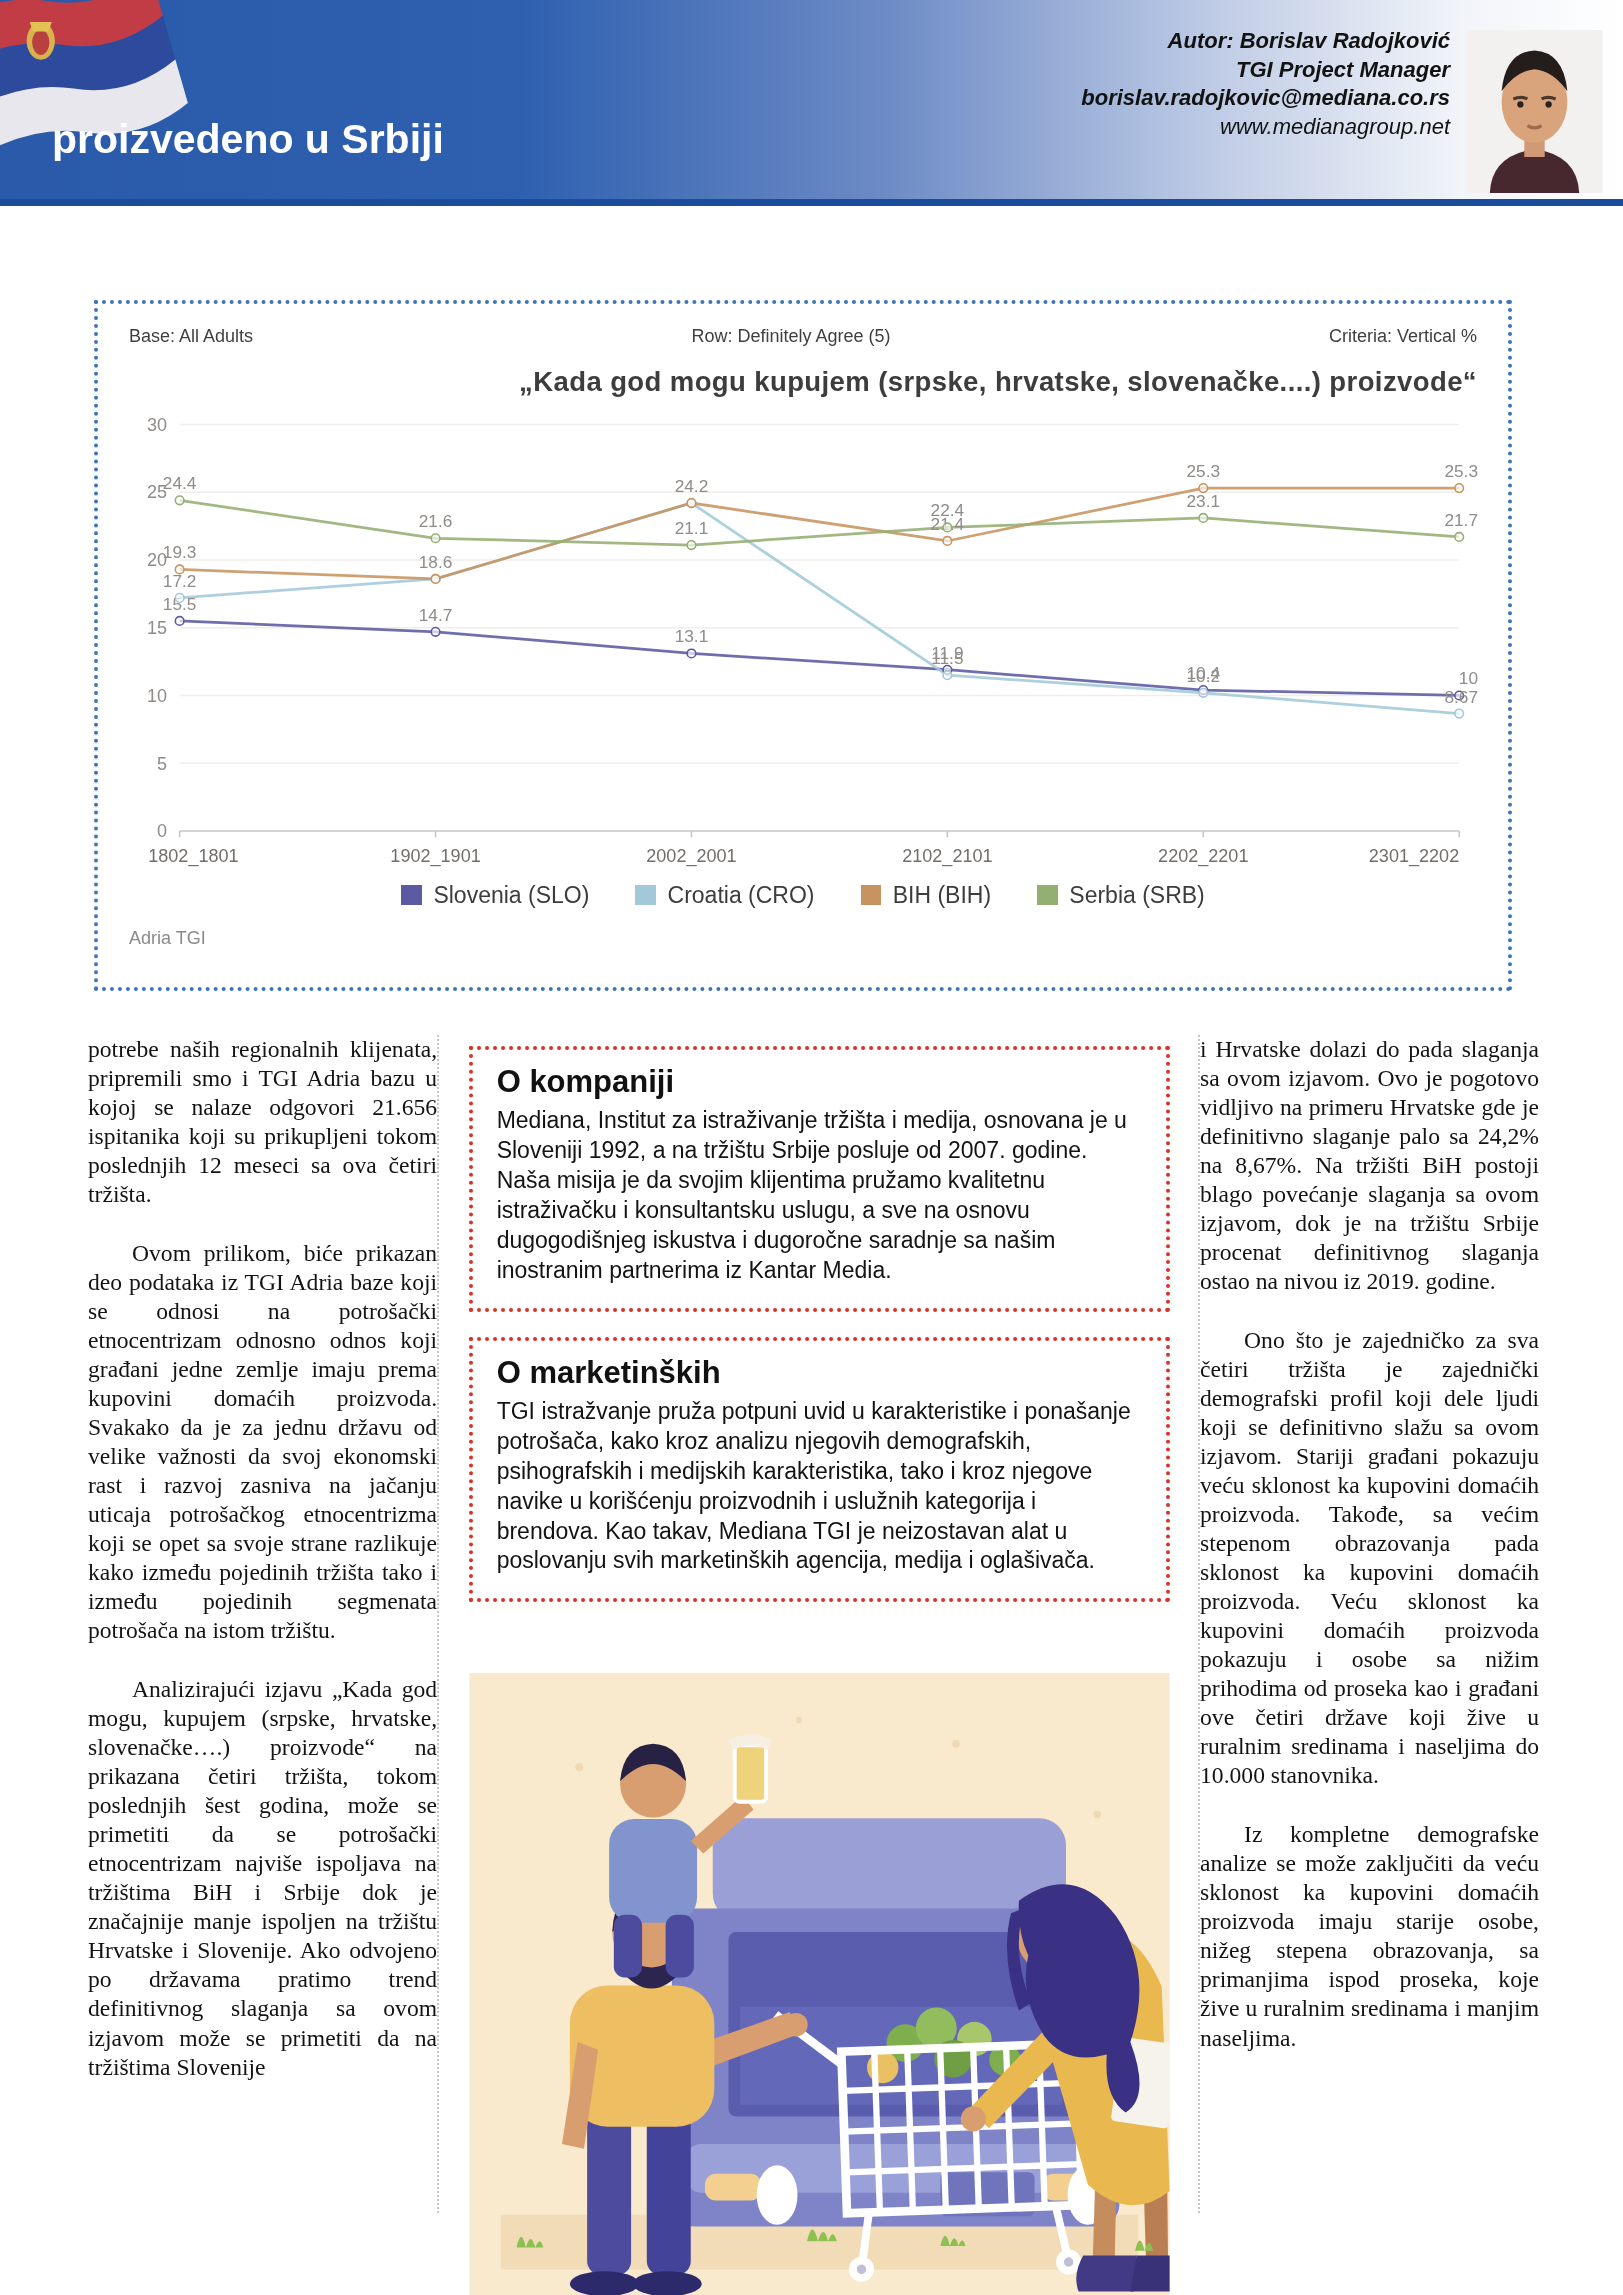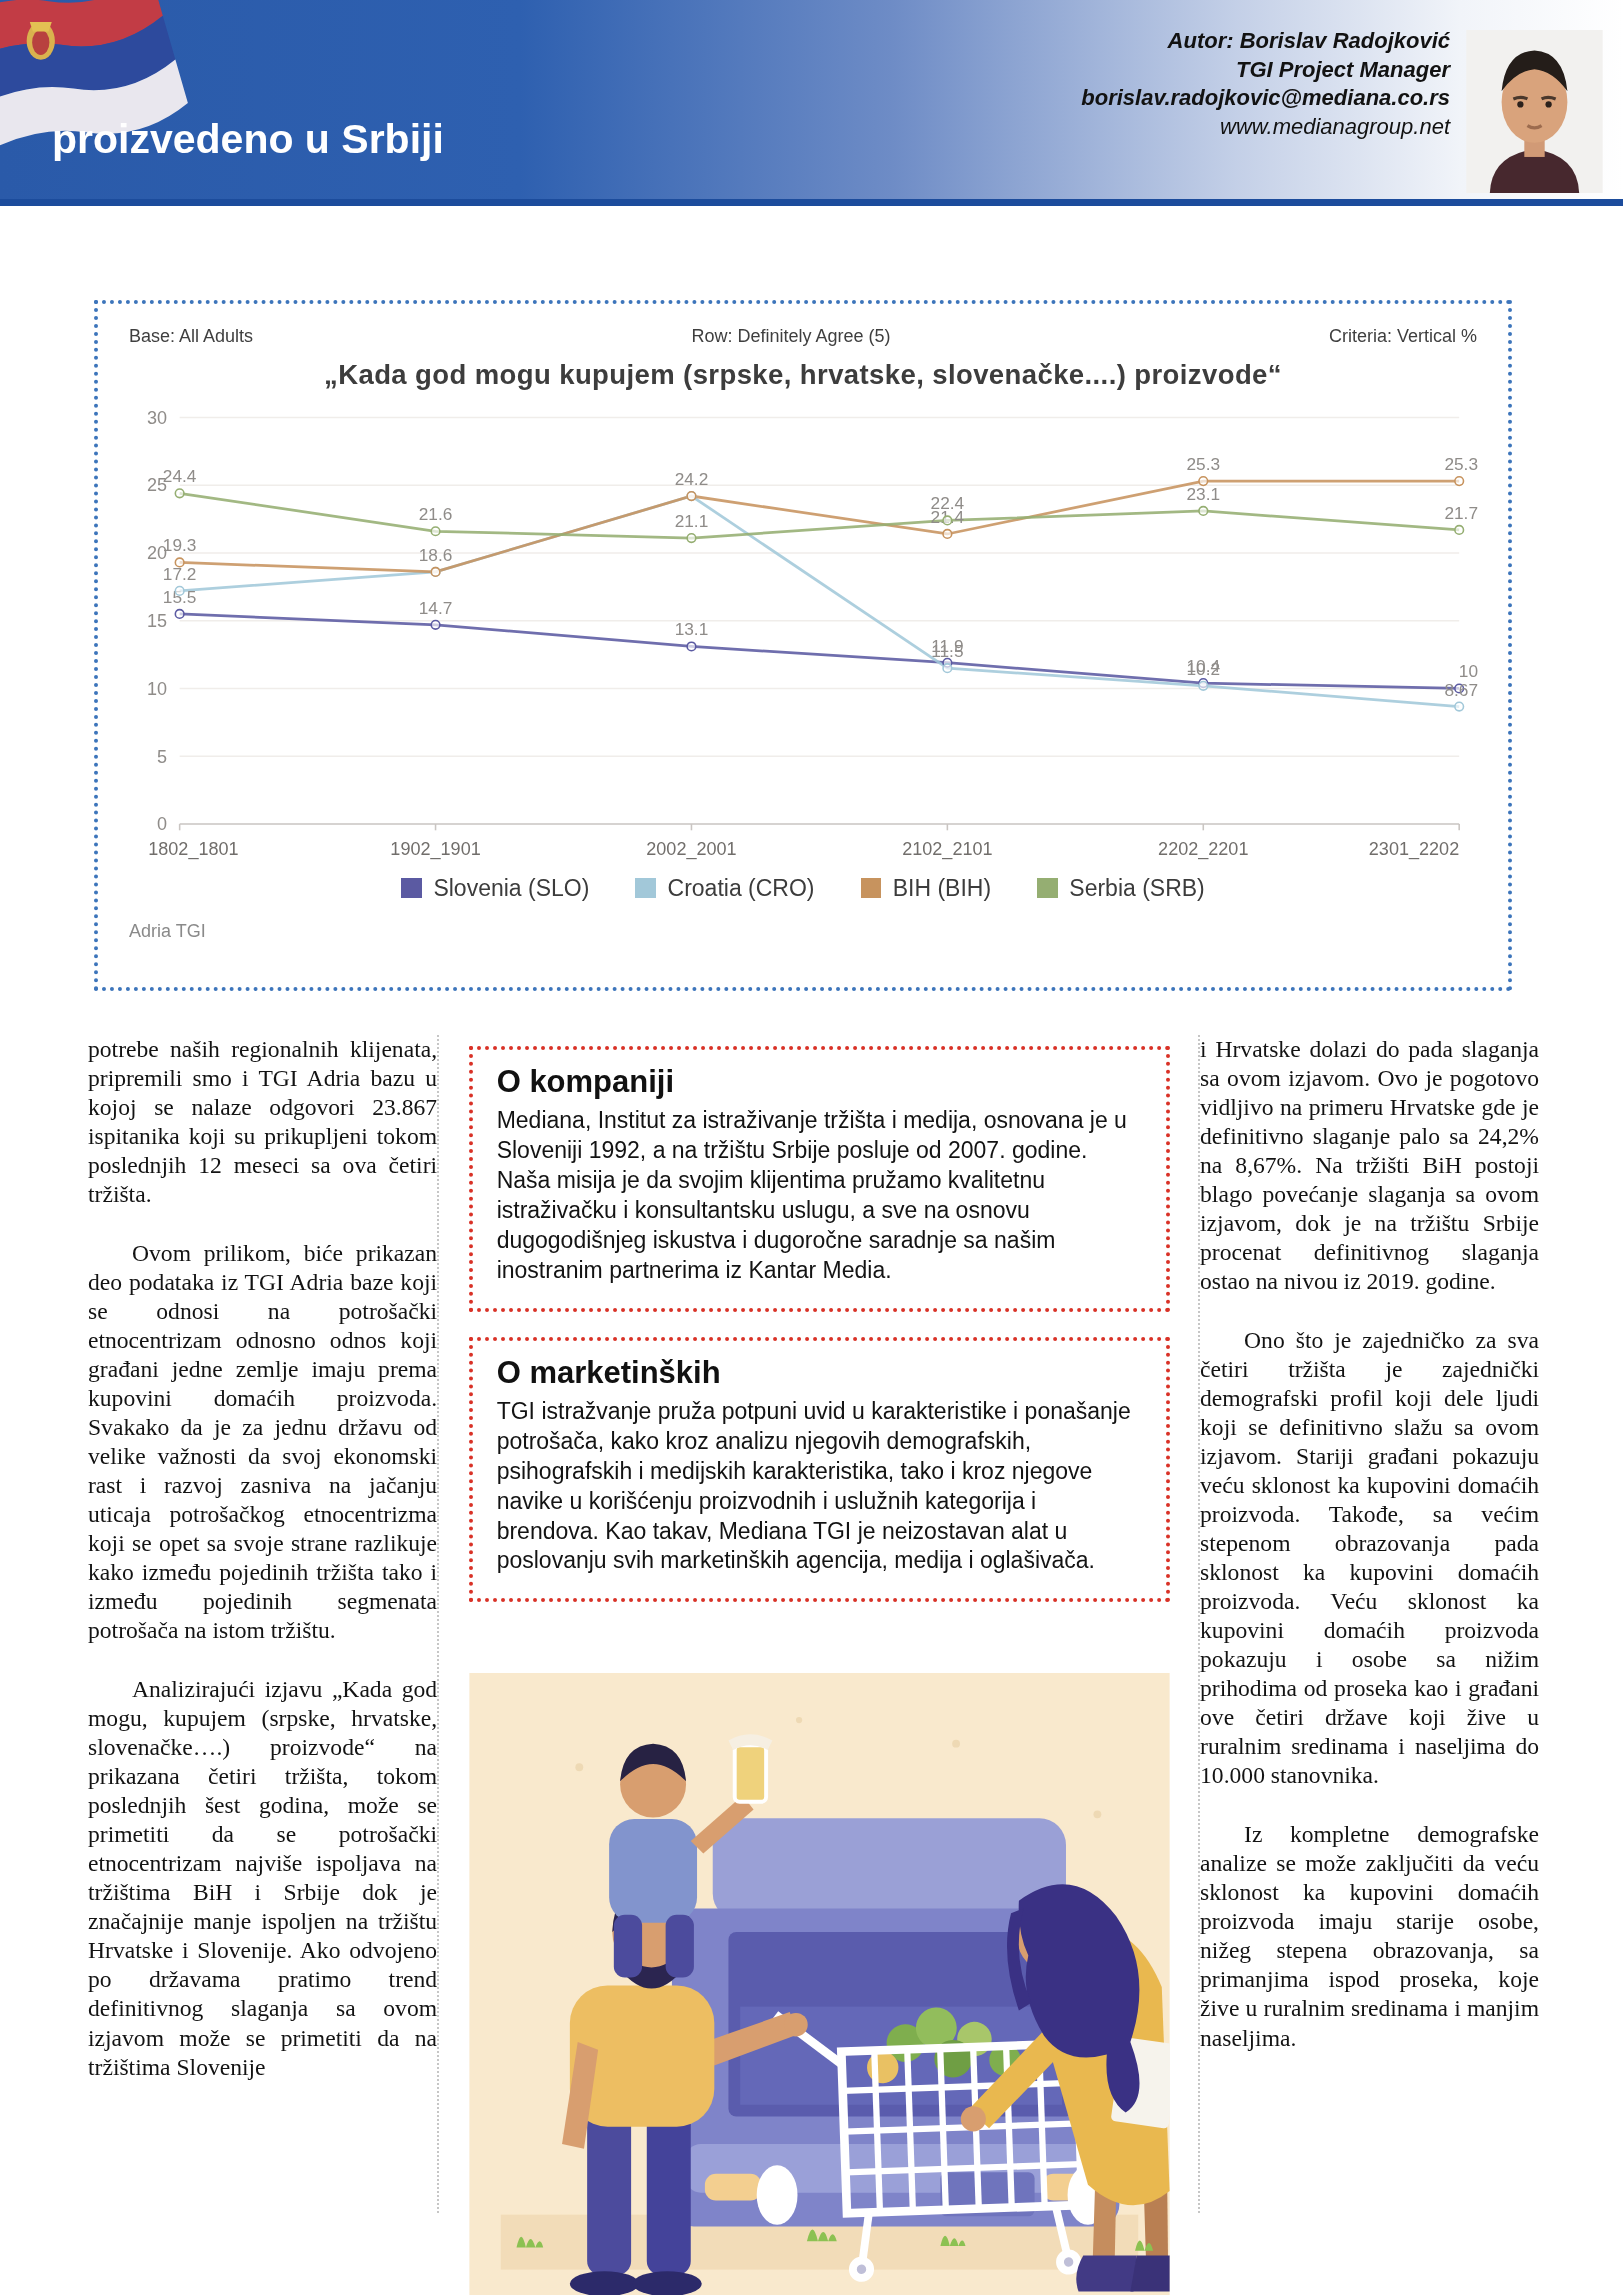--- a/index.html
+++ b/index.html
@@ -11,21 +11,21 @@
   .header-bar{position:absolute;left:0;top:199px;width:100%;height:7px;background:#1c4c9c;}
   .flag{position:absolute;left:0;top:0;width:196px;height:161px;}
   .page-title{position:absolute;left:52px;top:116px;font-size:41px;font-weight:bold;color:#ffffff;letter-spacing:0;}
   .author-block{position:absolute;right:173px;top:27px;text-align:right;font-size:22px;line-height:1.3;font-weight:bold;color:#121212;font-style:italic;}
   .author-block .weblink{font-weight:normal;}
   .photo{position:absolute;right:20.4px;top:30px;width:137px;height:163px;}
   
   .chart-box{position:absolute;left:94px;top:300px;width:1418px;height:691px;border:4.7px dotted #3d75bb;
              background:#ffffff;box-sizing:border-box;padding:22px 31px 0 31px;}
   .chart-meta{display:flex;justify-content:space-between;color:#3f3f3f;font-size:18px;}
-  .chart-title{text-align:center;font-size:27.5px;font-weight:bold;color:#3d3d3d;margin-top:12px;letter-spacing:0.4px;}
+  .chart-title{text-align:right;font-size:27.5px;font-weight:bold;color:#3d3d3d;margin-top:19px;letter-spacing:0.4px;}
   svg.chart{display:block;width:1351px;height:471px;margin-top:6.3px;}
   .tick{fill:#8f8c89;font-size:23px;font-family:"Liberation Sans",sans-serif;}
   .xtick{fill:#716e6b;font-size:23px;font-family:"Liberation Sans",sans-serif;}
   .dlabel{fill:#8f8c89;font-size:22px;font-family:"Liberation Sans",sans-serif;}
   .legend{display:flex;justify-content:center;gap:46px;margin-top:6.3px;}
   .legend-item{display:flex;align-items:center;gap:11.8px;font-size:23px;color:#3c3c3c;}
   .legend-swatch{width:20.4px;height:20.4px;display:inline-block;}
   .chart-source{font-size:18px;color:#8a8a8a;margin-top:19px;}
   
   .body{position:absolute;left:88px;top:1035px;width:1451px;height:1178px;display:flex;}
@@ -190,21 +190,21 @@
         <span class="legend-item">
           <span class="legend-swatch" style="background: rgb(149, 174, 114);"></span>
           <span>Serbia (SRB)</span>
         </span>
       </div>
     <div class="chart-source">Adria TGI</div>
   </div>
 
   <div class="body">
     <div class="col1 serif">
-      <p>potrebe naših regionalnih klijenata, pripremili smo i TGI Adria bazu u kojoj se nalaze odgovori 23.867 ispitanika koji su prikupljeni tokom poslednjih 12 meseci sa ova četiri tržišta.</p>
+      <p>potrebe naših regionalnih klijenata, pripremili smo i TGI Adria bazu u kojoj se nalaze odgovori 21.656 ispitanika koji su prikupljeni tokom poslednjih 12 meseci sa ova četiri tržišta.</p>
       <p class="indent">Ovom prilikom, biće prikazan deo podataka iz TGI Adria baze koji se odnosi na potrošački etnocentrizam odnosno odnos koji građani jedne zemlje imaju prema kupovini domaćih proizvoda. Svakako da je za jednu državu od velike važnosti da svoj ekonomski rast i razvoj zasniva na jačanju uticaja potrošačkog etnocentrizma koji se opet sa svoje strane razlikuje kako između pojedinih tržišta tako i između pojedinih segmenata potrošača na istom tržištu.</p>
       <p class="indent">Analizirajući izjavu „Kada god mogu, kupujem (srpske, hrvatske, slovenačke….) proizvode“ na prikazana četiri tržišta, tokom poslednjih šest godina, može se primetiti da se potrošački etnocentrizam najviše ispoljava na tržištima BiH i Srbije dok je značajnije manje ispoljen na tržištu Hrvatske i Slovenije. Ako odvojeno po državama pratimo trend definitivnog slaganja sa ovom izjavom može se primetiti da na tržištima Slovenije</p>
     </div>
     <div class="vsep"></div>
     <div class="col2">
       <div class="infobox">
         <h3>O kompaniji</h3>
         <p>Mediana, Institut za istraživanje tržišta i medija, osnovana je u Sloveniji 1992, a na tržištu Srbije posluje od 2007. godine. Naša misija je da svojim klijentima pružamo kvalitetnu istraživačku i konsultantsku uslugu, a sve na osnovu dugogodišnjeg iskustva i dugoročne saradnje sa našim inostranim partnerima iz Kantar Media.</p>
       </div>
       <div class="infobox">

